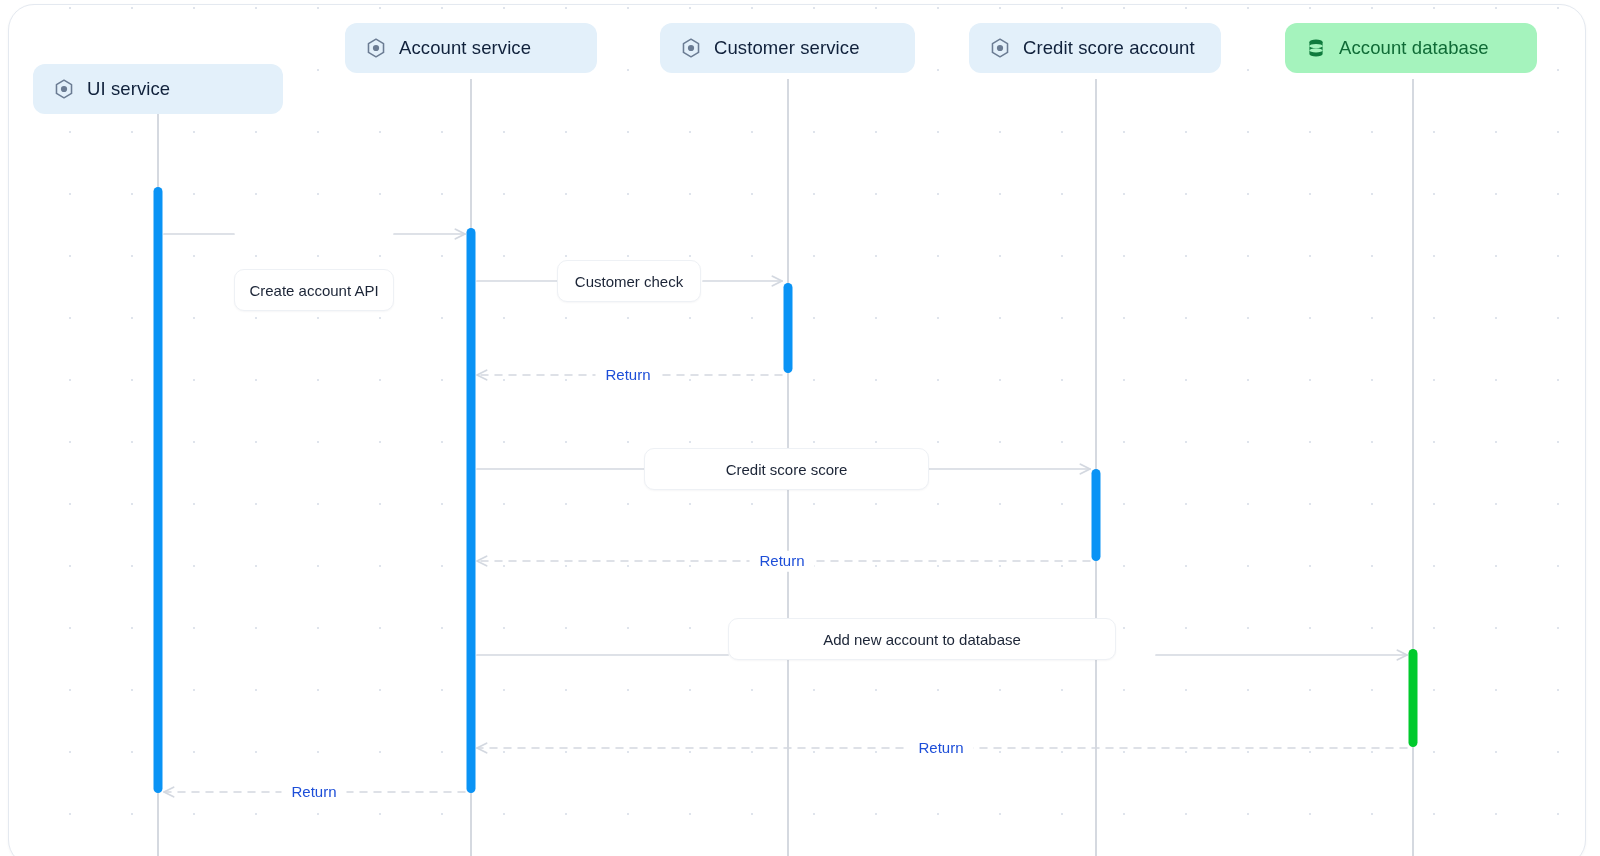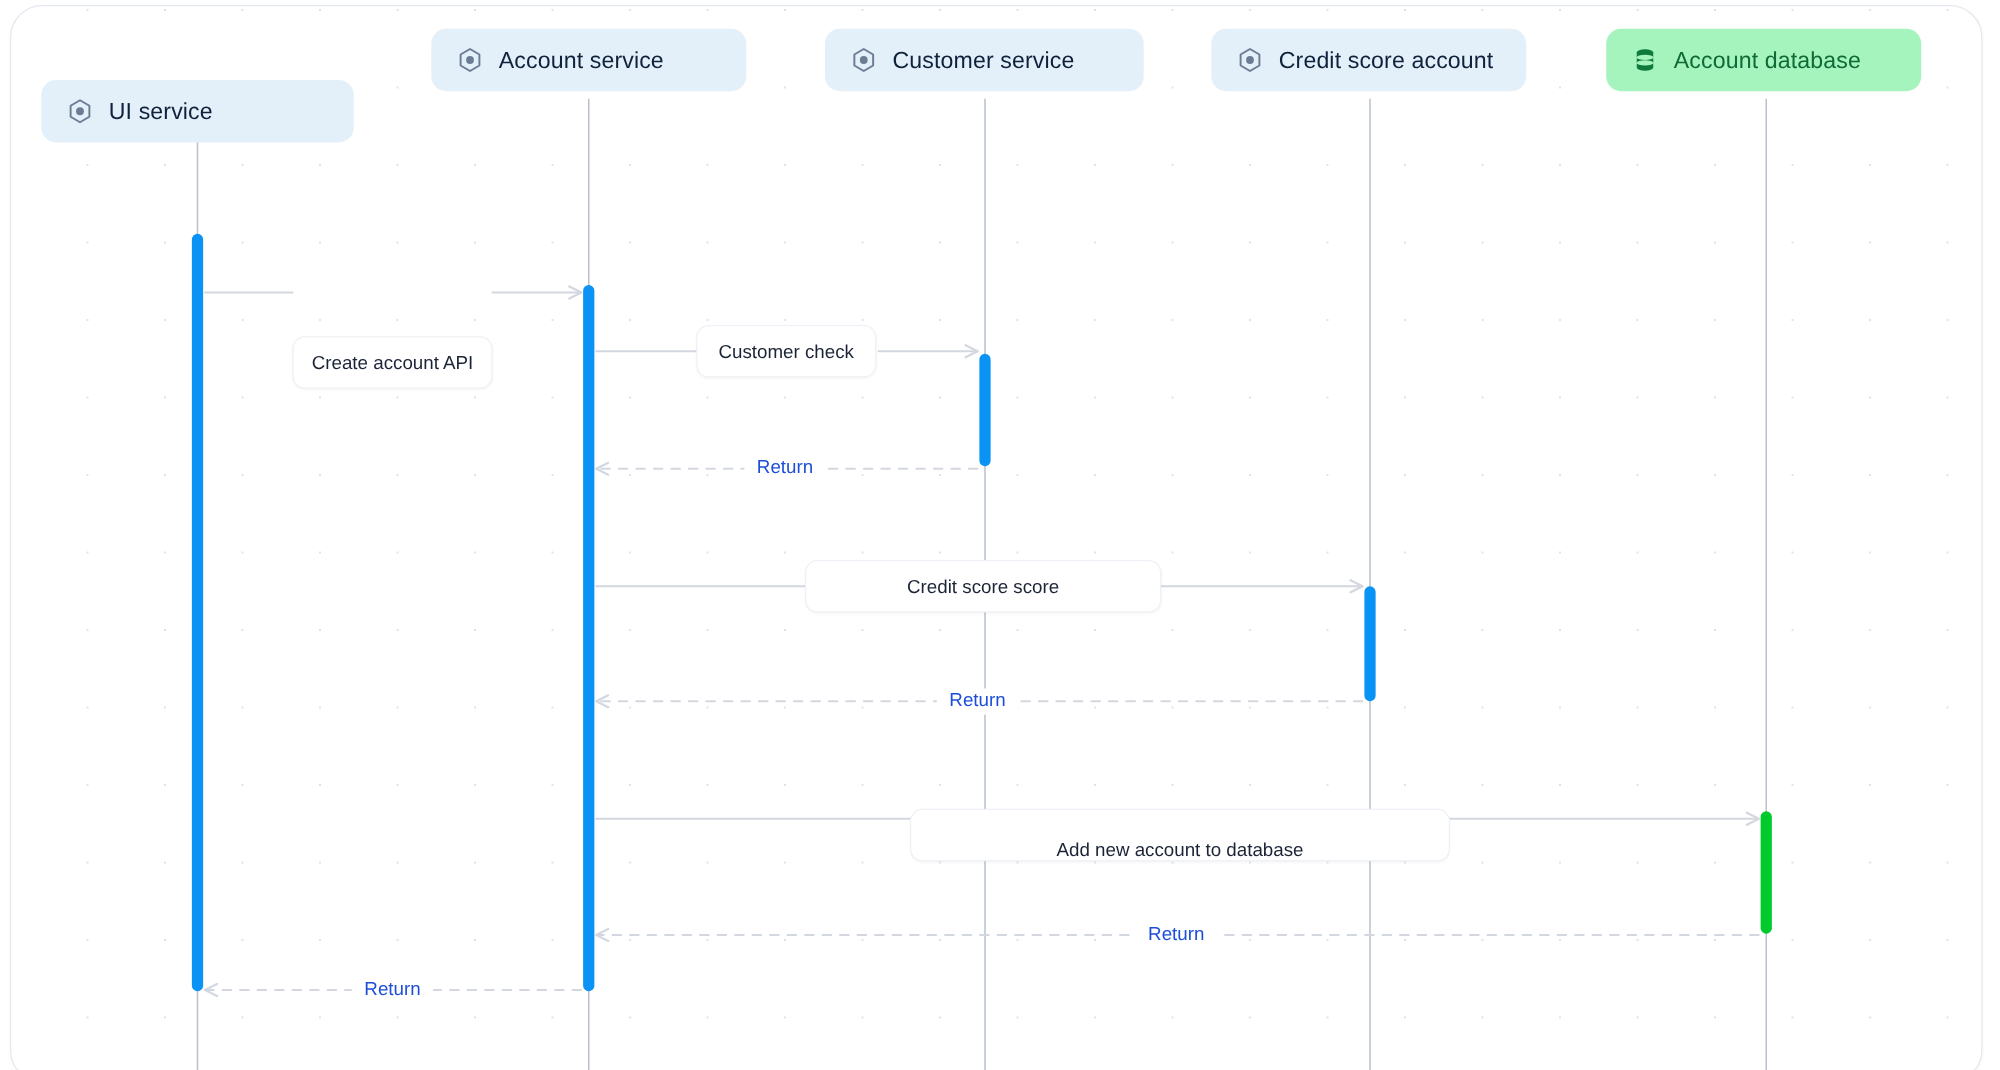--- a/index.html
+++ b/index.html
@@ -223,21 +223,21 @@
           <span class="m-label">Create account API</span>
         </div>
         <div class="msg-box" style="left: 548px; top: 255px; width: 144px;">
           <span class="m-label">Customer check</span>
         </div>
         <div class="ret-label" style="left: 619px; top: 370px;">Return</div>
         <div class="msg-box" style="left: 635px; top: 443px; width: 285px;">
           <span class="m-label">Credit score score</span>
         </div>
         <div class="ret-label" style="left: 773px; top: 556px;">Return</div>
-        <div class="msg-box" style="left: 719px; top: 642px; width: 432px; align-items: flex-end;">
+        <div class="msg-box" style="left: 719px; top: 613px; width: 388px;">
           <span class="m-label">Add new account to database</span>
         </div>
         <div class="ret-label" style="left: 932px; top: 743px;">Return</div>
         <div class="ret-label" style="left: 305px; top: 787px;">Return</div>
       </div>
 
   </div>
 </div>
 
 </body></html>

